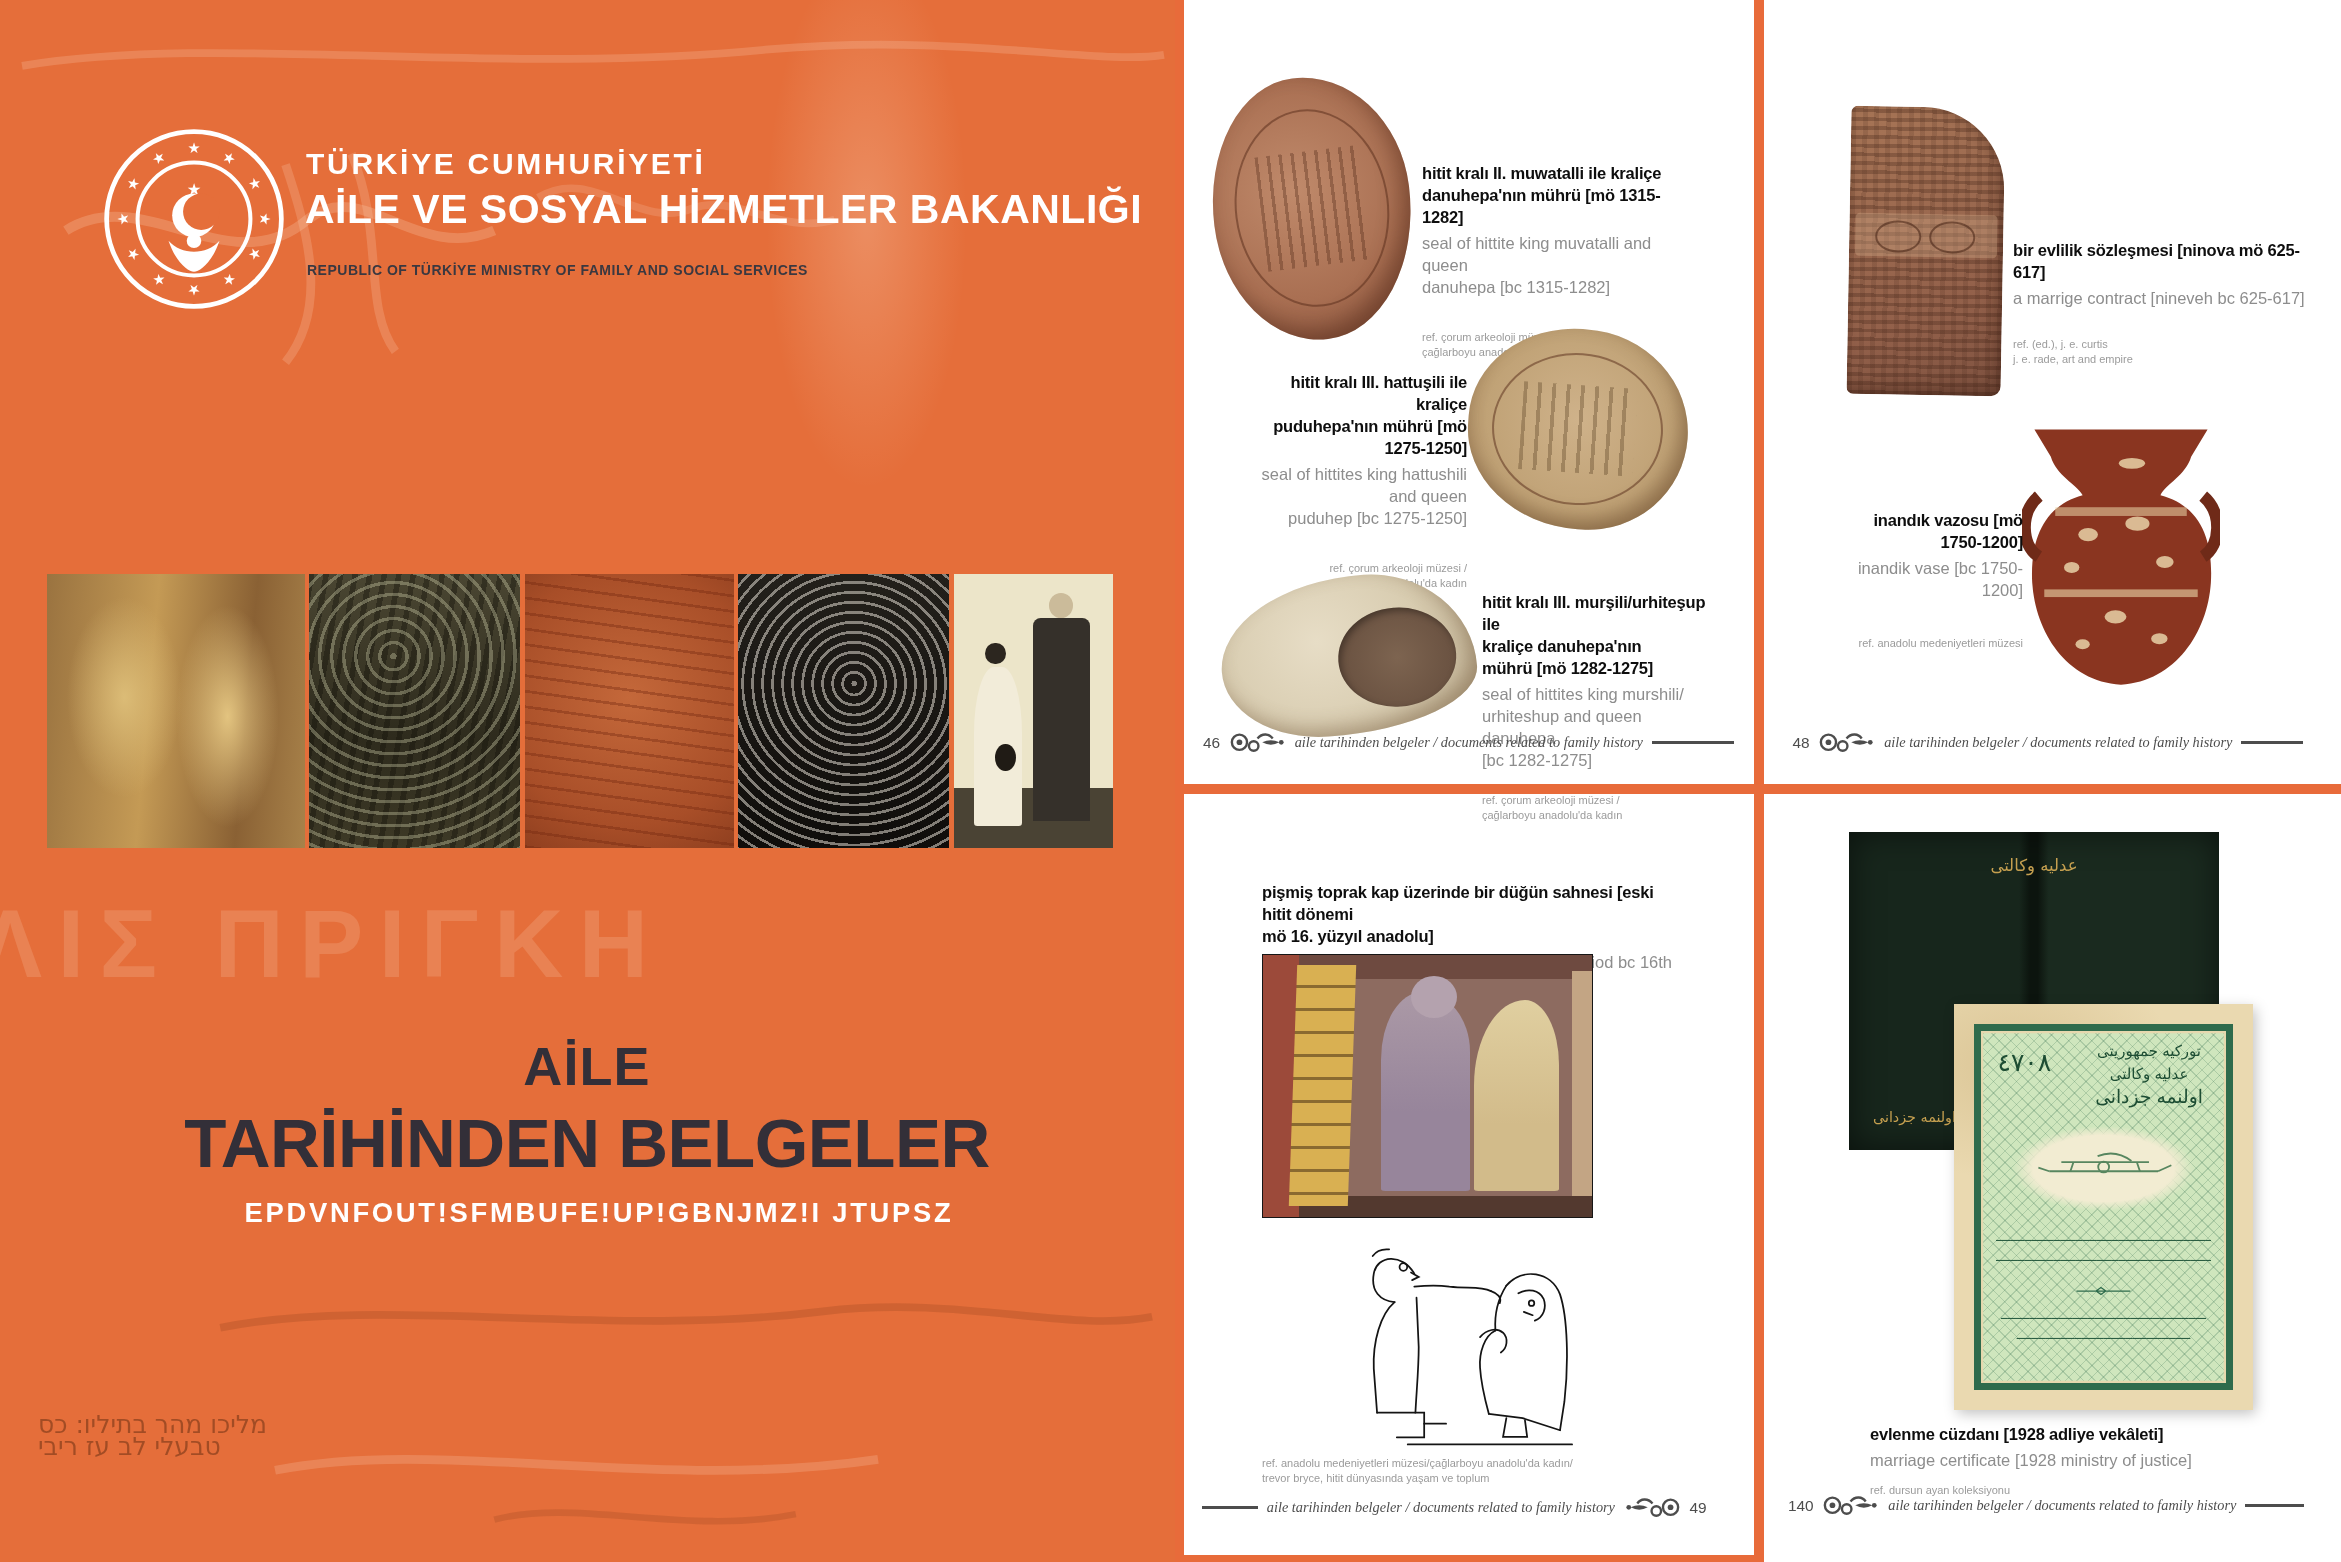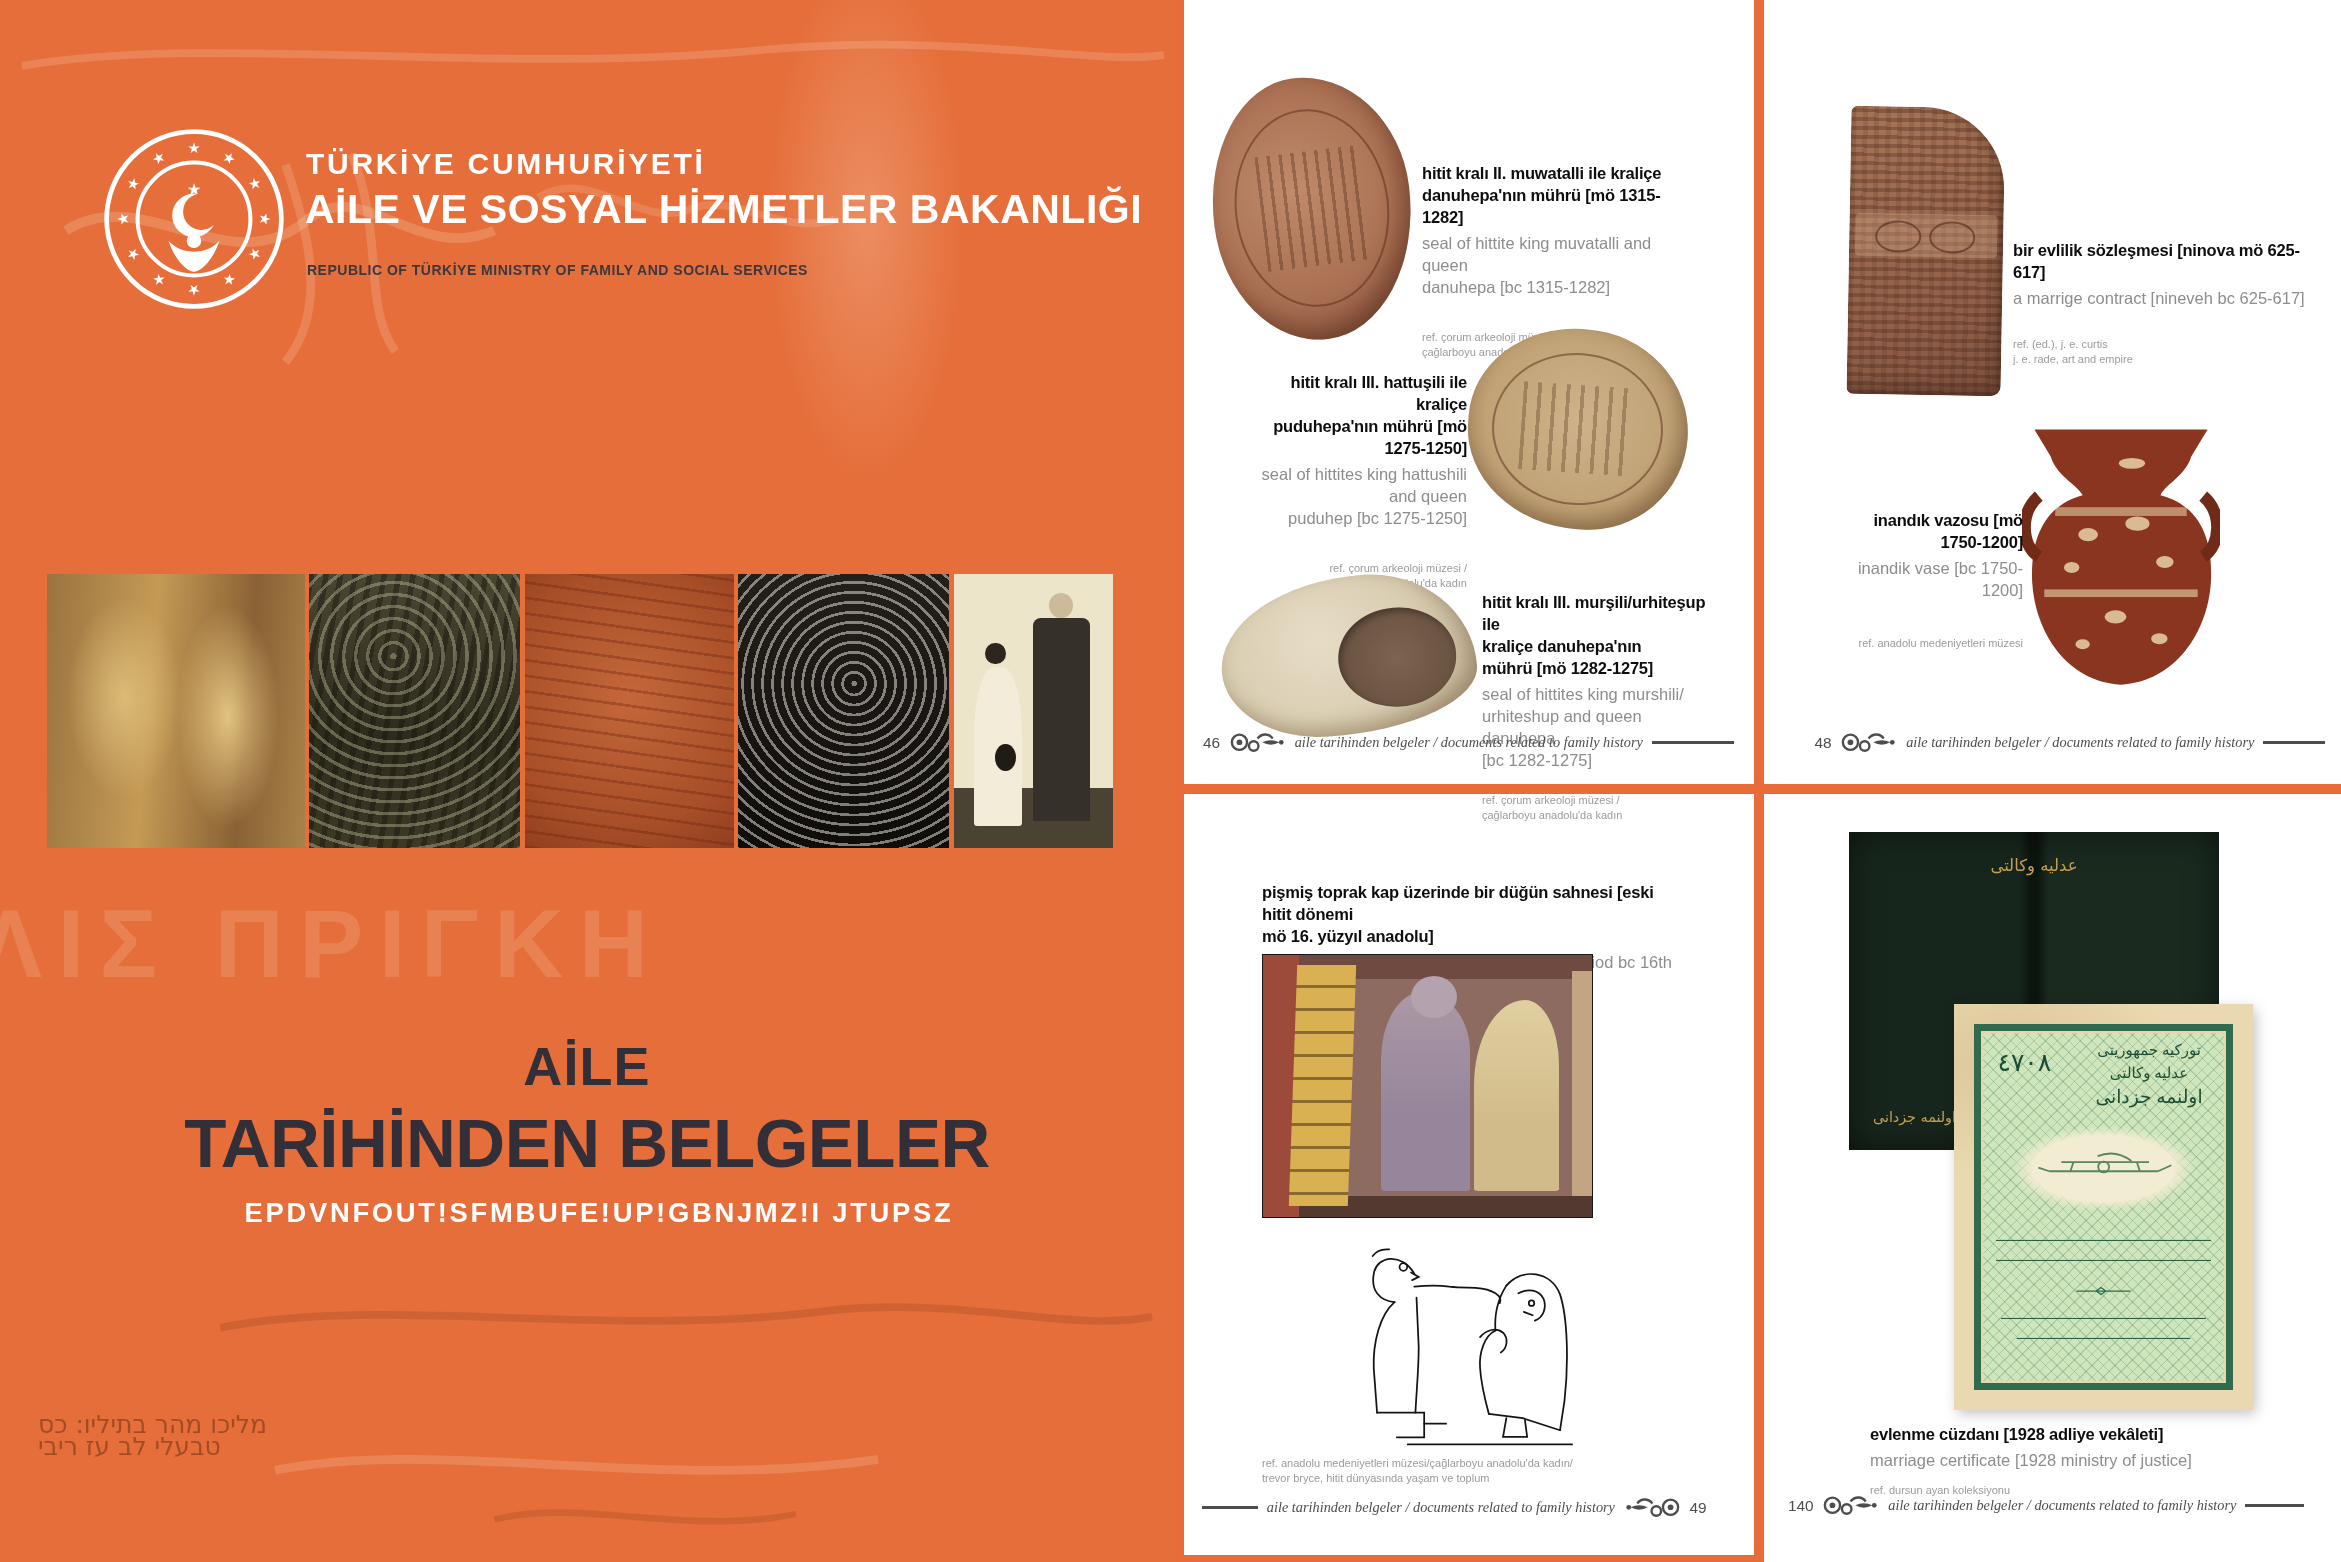--- a/index.html
+++ b/index.html
@@ -67,21 +67,21 @@
   .rl-figL{position:absolute;left:36%;top:14%;width:27%;height:76%;background:linear-gradient(180deg,#ab99a6,#97859b 60%);border-radius:46% 54% 4.4px 4.4px/34% 30% 2.2px 2.2px;}
   .rl-figL-head{position:absolute;left:45%;top:8%;width:14%;height:16%;background:#b4a2ae;border-radius:50%;}
   .rl-figR{position:absolute;left:64%;top:17%;width:26%;height:73%;background:linear-gradient(180deg,#e0cfa0,#d2bb8a 65%);border-radius:60% 40% 4.4px 4.4px/45% 34% 2.2px 2.2px;}
   .rl-right{position:absolute;right:0;top:6%;width:6%;height:86%;background:#c3a584;}
   .drawing-box{background:#fff;}
   .book{background:linear-gradient(90deg,#17261c 0 46%,#0c140e 49% 51%,#1a2a1f 54% 100%);box-shadow:inset 0 0 33px rgba(0,0,0,.55);}
   .gold{font-family:"DejaVu Sans",sans-serif;color:#c6a050;}
   .cert{background:radial-gradient(231px 165px at 20% 15%,rgba(190,160,100,.35),transparent 70%),#ead9b0;box-shadow:3.3px 4.4px 13px rgba(0,0,0,.25);}
   .cert-frame{position:absolute;left:20px;top:20px;right:20px;bottom:20px;border:7.7px solid #2f6b4c;background:repeating-linear-gradient(45deg,rgba(47,107,76,.22) 0 1.1px,transparent 1.1px 8.2px),repeating-linear-gradient(-45deg,rgba(47,107,76,.22) 0 1.1px,transparent 1.1px 8.2px),#cfe6bd;box-shadow:0 0 0 2.2px #e6d8ae inset;}
   .cert-serial{font-family:"DejaVu Sans",sans-serif;font-size:25px;color:#1d4d33;}
-  .cert-head{font-family:Liberation Serif, serif;font-size:15px;line-height:23px;color:#1d4d33;text-align:center;}
+  .cert-head{font-family:Liberation Sans, sans-serif;font-size:15px;line-height:23px;color:#1d4d33;text-align:center;}
   .cert-oval{position:absolute;left:13%;top:27%;width:74%;height:24%;background:radial-gradient(closest-side,#f2ecd2 78%,rgba(242,236,210,0));border-radius:50%;}
   .cert-script{font-family:Liberation Mono, monospace;color:#2b5e42;text-align:center;overflow:hidden;}
 </style>
 </head>
 <body>
 
 <div id="canvas">
 
   <div class="abs cover">
     <svg class="abs wm-squiggles" style="left:0;top:0;width:1175px;height:549px" viewBox="0 0 2140 1000">
@@ -292,21 +292,21 @@
         <div>inandık vazosu [mö 1750-1200]</div>
       </div>
       <div class="cap-en">
         <div>inandik vase [bc 1750-1200]</div>
       </div>
       <div class="cap-ref" style="margin-top:35px;">
         <div>ref. anadolu medeniyetleri müzesi</div>
       </div>
     </div>
 
-    <div class="abs footer" style="left:28.5px;top:730px;width:510px;margin-left:22px;">
+    <div class="abs footer" style="left:28.5px;top:730px;width:510px;">
       <span class="pnum">48</span>
       <svg class="orn" viewBox="0 0 120 60">
         <circle cx="22" cy="30" r="16" fill="none" stroke="#4d4d4d" stroke-width="5"></circle>
         <circle cx="22" cy="30" r="6" fill="#4d4d4d"></circle>
         <circle cx="52" cy="38" r="10" fill="none" stroke="#4d4d4d" stroke-width="5"></circle>
         <path d="M60,22 C70,10 85,12 92,22" stroke="#4d4d4d" stroke-width="5" fill="none"></path>
         <path d="M70,30 q18,-8 36,0 q-18,10 -36,0 z" fill="#4d4d4d"></path>
         <circle cx="110" cy="30" r="5" fill="#4d4d4d"></circle>
       </svg>
       <span class="ftext">aile tarihinden belgeler / documents related to family history</span>

